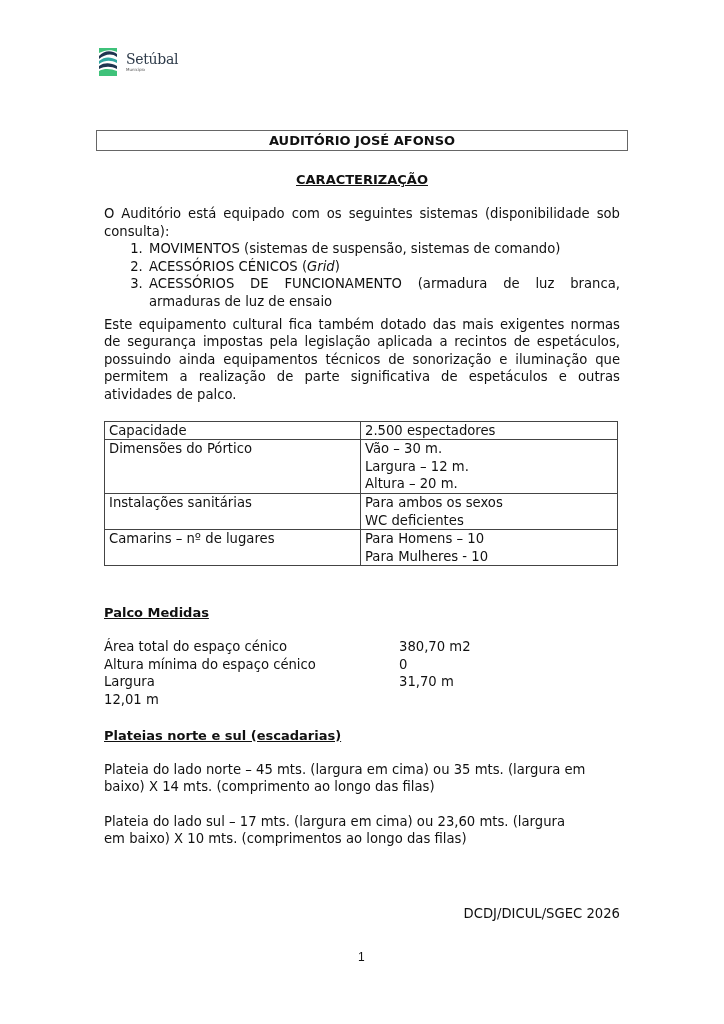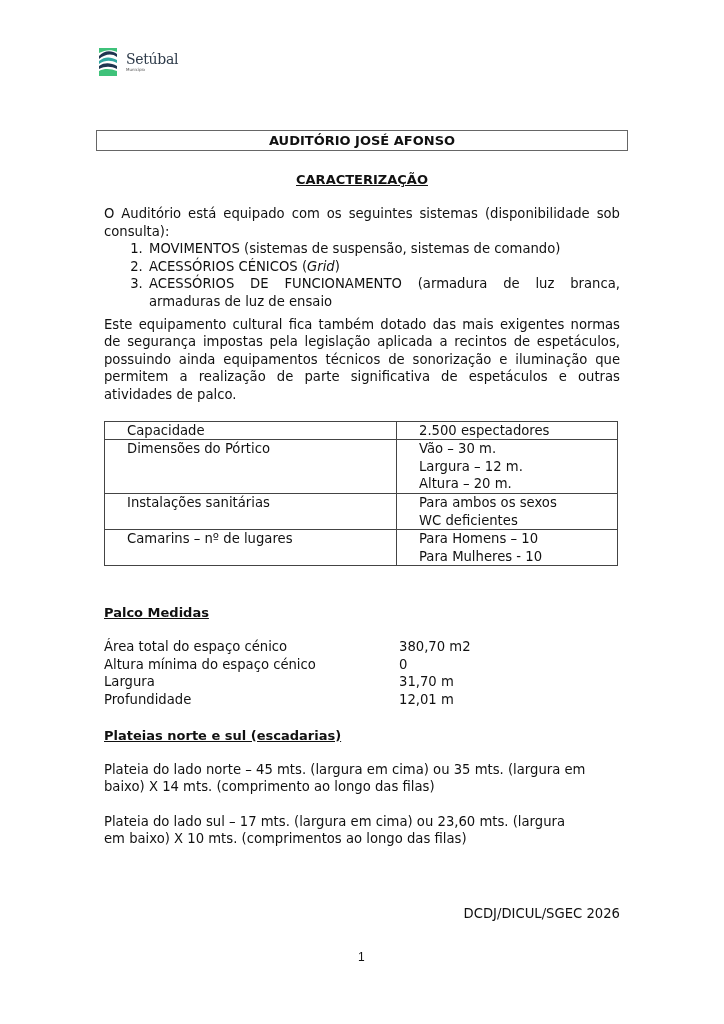--- a/index.html
+++ b/index.html
@@ -94,21 +94,21 @@
 
     table.specs {
       margin-top: 17px;
       margin-left: 8px;
       width: 514px;
       border-collapse: collapse;
     }
     table.specs td {
       border: 1px solid #444;
       vertical-align: top;
-      padding: 0 22px;
+      padding: 0 4px;
       font-size: 13.2px;
       line-height: 17.6px;
       margin-left: 28px;
     }
     table.specs td.label-cell {
       width: 247px;
       text-align: justify;
     }
     sup { font-size: 7px; line-height: 0; vertical-align: 6px; }
 
@@ -224,21 +224,20 @@
     </div>
     <div class="measure-row">
       <span class="measure-label">Altura mínima do espaço cénico</span>
       <span class="measure-value"> 0</span>
     </div>
     <div class="measure-row">
       <span class="measure-label">Largura</span>
       <span class="measure-value">31,70 m</span>
     </div>
     <div class="measure-row">
-      <span class="measure-label">Profundidade</span>
       <span class="measure-value">12,01 m</span>
     </div>
   </div>
 
   <div style="height:18px;"></div>
   <div class="section-head">Plateias norte e sul (escadarias)</div>
   <div class="plateia" style="margin-top:17px;">Plateia do lado norte –  45 mts. (largura em cima) ou 35 mts. (largura em baixo) X 14 mts. (comprimento ao longo das filas)</div>
   <div class="plateia" style="margin-top:17px;">Plateia do lado sul – 17 mts. (largura em cima) ou  23,60 mts. (largura em baixo) X 10 mts. (comprimentos ao longo das filas)</div>
 </div>
 

